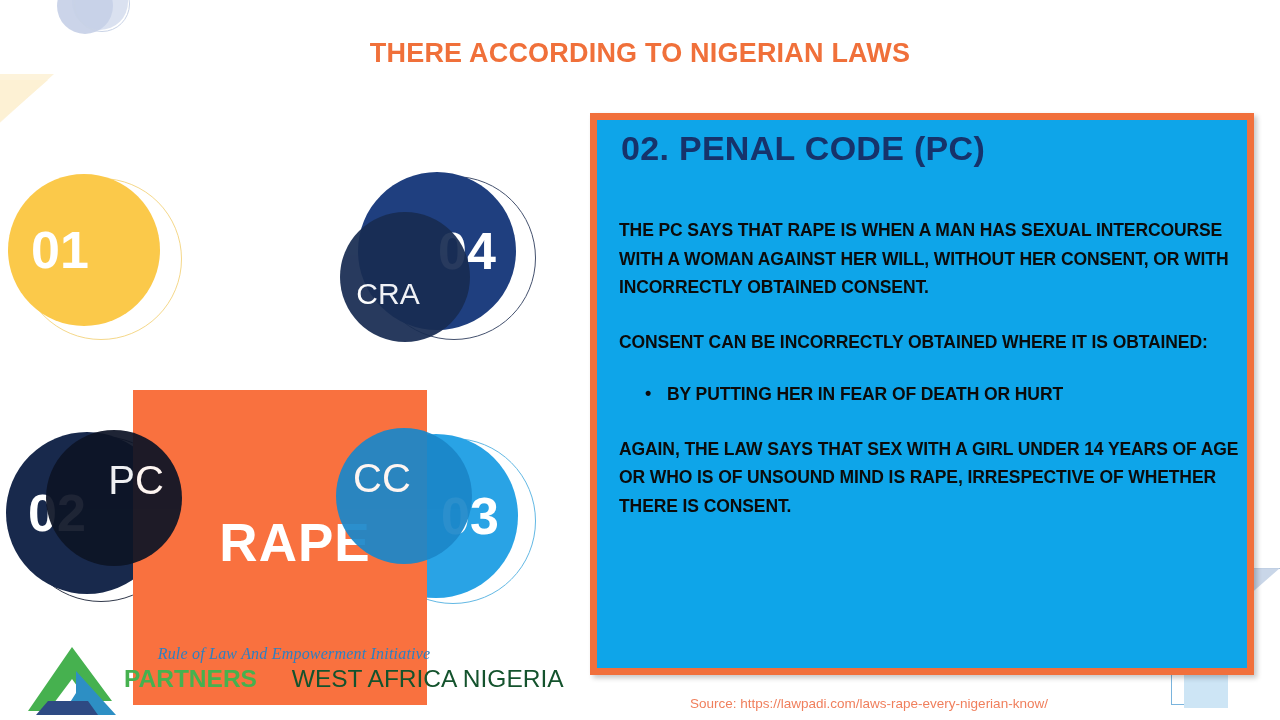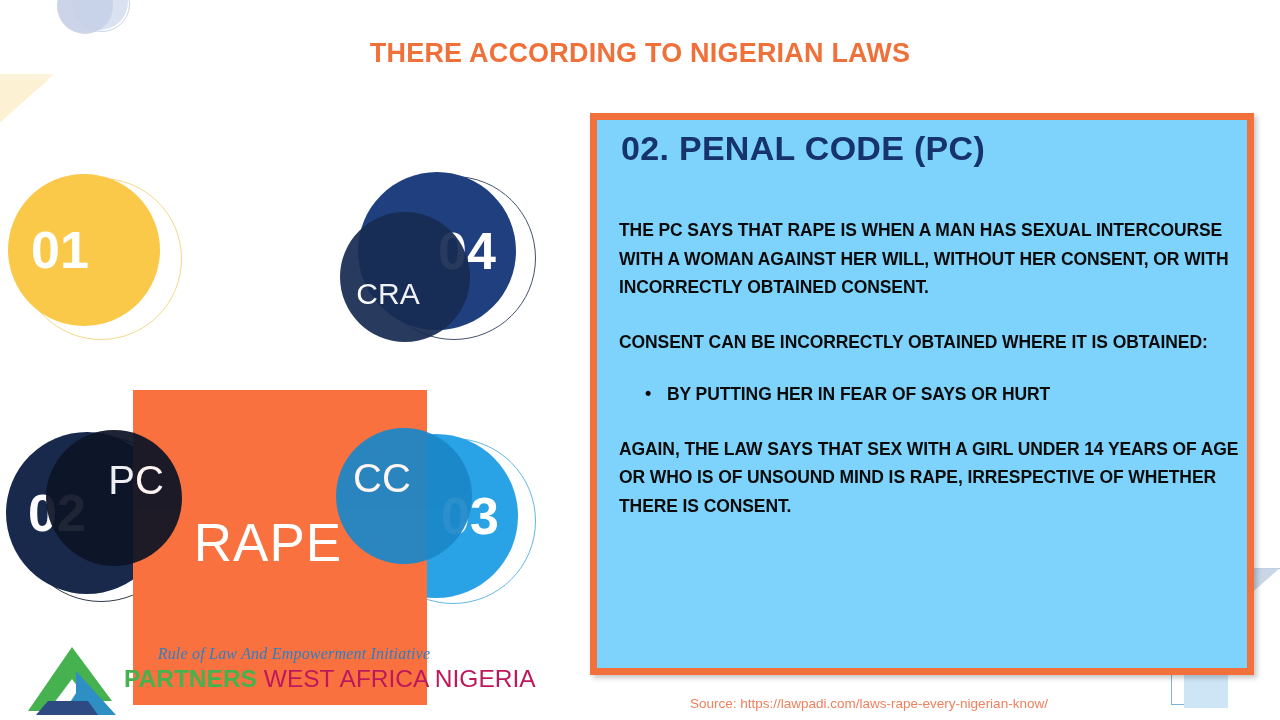--- a/index.html
+++ b/index.html
@@ -115,49 +115,49 @@
     box-sizing: border-box;
   }
   #center-square {
     position: absolute;
     left: 133px; top: 230px;
     width: 294px; height: 315px;
     background: #f9713f;
   }
   #center-label {
     position: absolute;
-    left: 121px; top: 230px;
+    left: 148px; top: 230px;
     width: 294px; height: 305px;
     display: flex;
     align-items: center;
     justify-content: center;
     color: #ffffff;
     font-size: 53px;
-    font-weight: normal;
+    font-weight: bold;
     letter-spacing: 1px;
   }
   .tag-circle {
     position: absolute;
     border-radius: 50%;
     display: flex;
     align-items: center;
     justify-content: center;
     color: #ffffff;
     font-weight: bold;
     font-size: 26px;
     opacity: .93;
   }
   .tag-circle.light { font-weight: normal; font-size: 30px; }
 
   
   #content-panel {
     position: absolute;
     left: 590px; top: 113px;
     width: 664px; height: 562px;
-    background: #7dd3fc;
+    background: #0ea5e9;
     border: 7px solid #f1703c;
     box-sizing: border-box;
     box-shadow: 3px 3px 5px rgba(0,0,0,.22);
   }
   #panel-heading {
     position: absolute;
     left: 24px; top: 9px;
     color: #16336b;
     font-size: 34px;
     font-weight: bold;
@@ -219,21 +219,21 @@
     margin-top: -1px;
   }
   #logo-line3 {
     font-size: 24.5px;
     font-weight: bold;
     line-height: 27px;
     margin-top: 0px;
     white-space: nowrap;
   }
   #logo-partners { color: #46b14f; }
-  #logo-rest { color: #be185d; font-weight: normal; }
+  #logo-rest { color: #14532d; font-weight: normal; margin-left: 28px; }
 </style>
 </head>
 <body>
 
 <div class="deco" id="deco-circle-a"></div>
 <div class="deco" id="deco-circle-b"></div>
 <div class="deco" id="deco-circle-ring"></div>
 <div class="deco" id="deco-triangle-left"></div>
 <div class="deco" id="deco-triangle-left2"></div>
 <div class="deco" id="deco-triangle-right-line"></div>
@@ -283,21 +283,21 @@
   </div>
 </div>
 
 <div id="content-panel">
   <div id="panel-heading">02. PENAL CODE (PC)</div>
 
   <div id="panel-body">
     <p>THE PC SAYS THAT RAPE IS WHEN A MAN HAS SEXUAL INTERCOURSE WITH A WOMAN AGAINST HER WILL, WITHOUT HER CONSENT, OR WITH INCORRECTLY OBTAINED CONSENT.</p>
     <p class="tight">CONSENT CAN BE INCORRECTLY OBTAINED WHERE IT IS OBTAINED:</p>
     <ul>
-      <li>BY PUTTING HER IN FEAR OF SAYS OR HURT</li>
+      <li>BY PUTTING HER IN FEAR OF DEATH OR HURT</li>
     </ul>
     <p>AGAIN, THE LAW SAYS THAT SEX WITH A GIRL UNDER 14 YEARS OF AGE OR WHO IS OF UNSOUND MIND IS RAPE, IRRESPECTIVE OF WHETHER THERE IS CONSENT.</p>
   </div>
 </div>
 
 <div id="source-note">Source: https://lawpadi.com/laws-rape-every-nigerian-know/</div>
 
 <div id="logo">
   <svg id="logo-mark" width="92" height="70" viewBox="0 0 92 70">
     <polygon points="46,2 86,56 62,56 46,34 22,66 2,66" fill="#46b14f"></polygon>

